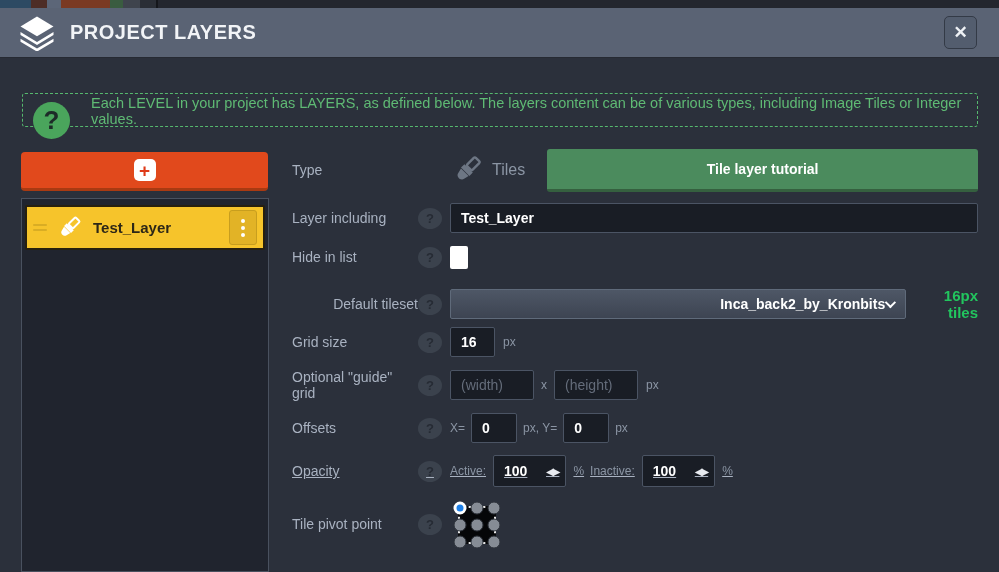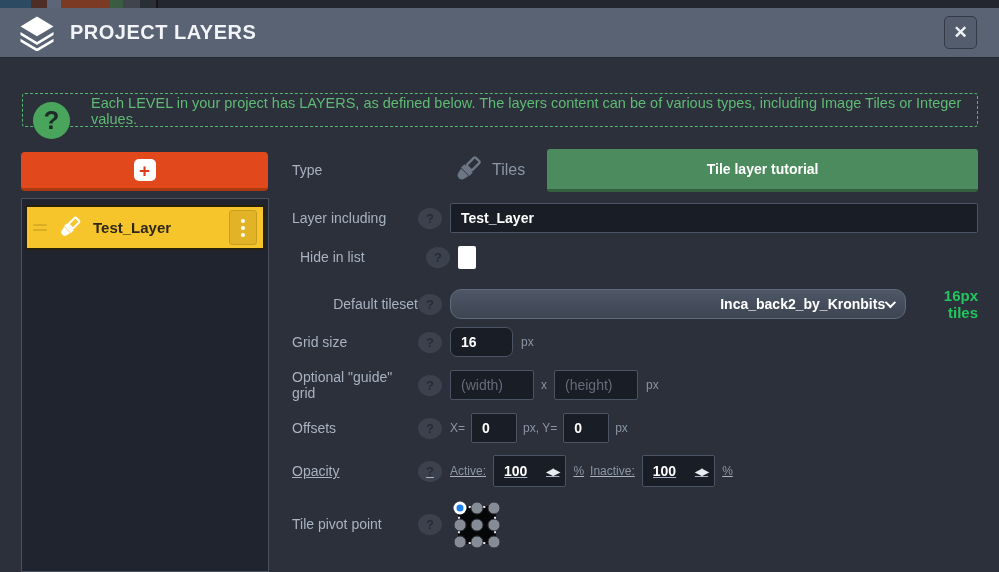--- a/index.html
+++ b/index.html
@@ -39,29 +39,29 @@
   .help-spacer { width: 32px; flex: none; }
   input.txt { background: #191d25; border: 1px solid #4b5464; border-radius: 2px; color: #ffffff; font-family: "Liberation Sans", sans-serif; font-size: 14px; font-weight: bold; height: 30px; padding: 0 10px; }
   input.txt::placeholder { color: #646c7a; font-weight: normal; }
   .muted { color: #8b95a4; font-size: 12px; }
   .row-type { top: 148px; height: 44px; }
   .tiles-icon { color: #6d7684; display: flex; margin-right: 8px; }
   .tiles-label { color: #8b95a4; font-size: 16px; }
   .tutorial-btn { flex: 1; margin-left: 22px; height: 43px; background: #4b8b5d; border: none; border-bottom: 3px solid #35603f; border-radius: 3px; color: #ffffff; font-family: "Liberation Sans", sans-serif; font-size: 14px; font-weight: bold; cursor: pointer; }
   .row-identifier { top: 203px; height: 30px; }
   .row-identifier input { flex: 1; }
-  .row-hide { top: 245px; height: 24px; margin-left: 8px; }
+  .row-hide { top: 245px; height: 24px; }
   .checkbox { width: 18px; height: 23px; background: #ffffff; border-radius: 2px; cursor: pointer; }
   .row-tileset { top: 286px; height: 36px; text-align: right; }
-  .select { width: 487px; height: 30px; background: linear-gradient(#4e5766, #3d4452); border: 1px solid #5f6a7a; border-radius: 11px; display: flex; align-items: center; padding: 0 12px; color: #ffffff; font-size: 14px; font-weight: bold; cursor: pointer; }
+  .select { width: 487px; height: 30px; background: linear-gradient(#4e5766, #3d4452); border: 1px solid #5f6a7a; border-radius: 2px; display: flex; align-items: center; padding: 0 12px; color: #ffffff; font-size: 14px; font-weight: bold; cursor: pointer; }
   .select .sel-text { flex: 1; }
   .chev { width: 8px; height: 8px; border-right: 2px solid #ffffff; border-bottom: 2px solid #ffffff; transform: rotate(45deg) translateY(-2px); }
   .suffix { margin-left: 8px; color: #22c55e; font-size: 15px; font-weight: bold; }
   .row-grid { top: 327px; height: 30px; }
-  .row-grid input { width: 63px; margin-right: 8px; border-radius: 7px; }
+  .row-grid input { width: 45px; margin-right: 8px; }
   .row-guide { top: 370px; height: 30px; }
   .row-guide input { width: 84px; }
   .row-guide .sep { margin: 0 7px; }
   .row-guide .muted.unit { margin-left: 8px; }
   .row-offsets { top: 413px; height: 30px; }
   .row-offsets input { width: 46px; margin: 0 6px; }
   .row-opacity { top: 455px; height: 32px; text-decoration: underline; }
   .num-box { display: flex; align-items: center; background: #191d25; border: 1px solid #4b5464; border-radius: 2px; height: 32px; margin: 0 7px; padding: 0 6px 0 10px; }
   .num-box input { background: transparent; border: none; outline: none; width: 42px; color: #ffffff; font-family: "Liberation Sans", sans-serif; font-size: 14px; font-weight: bold; }
   .stepper { color: #e8ebf0; font-size: 10px; letter-spacing: -1px; cursor: pointer; }

